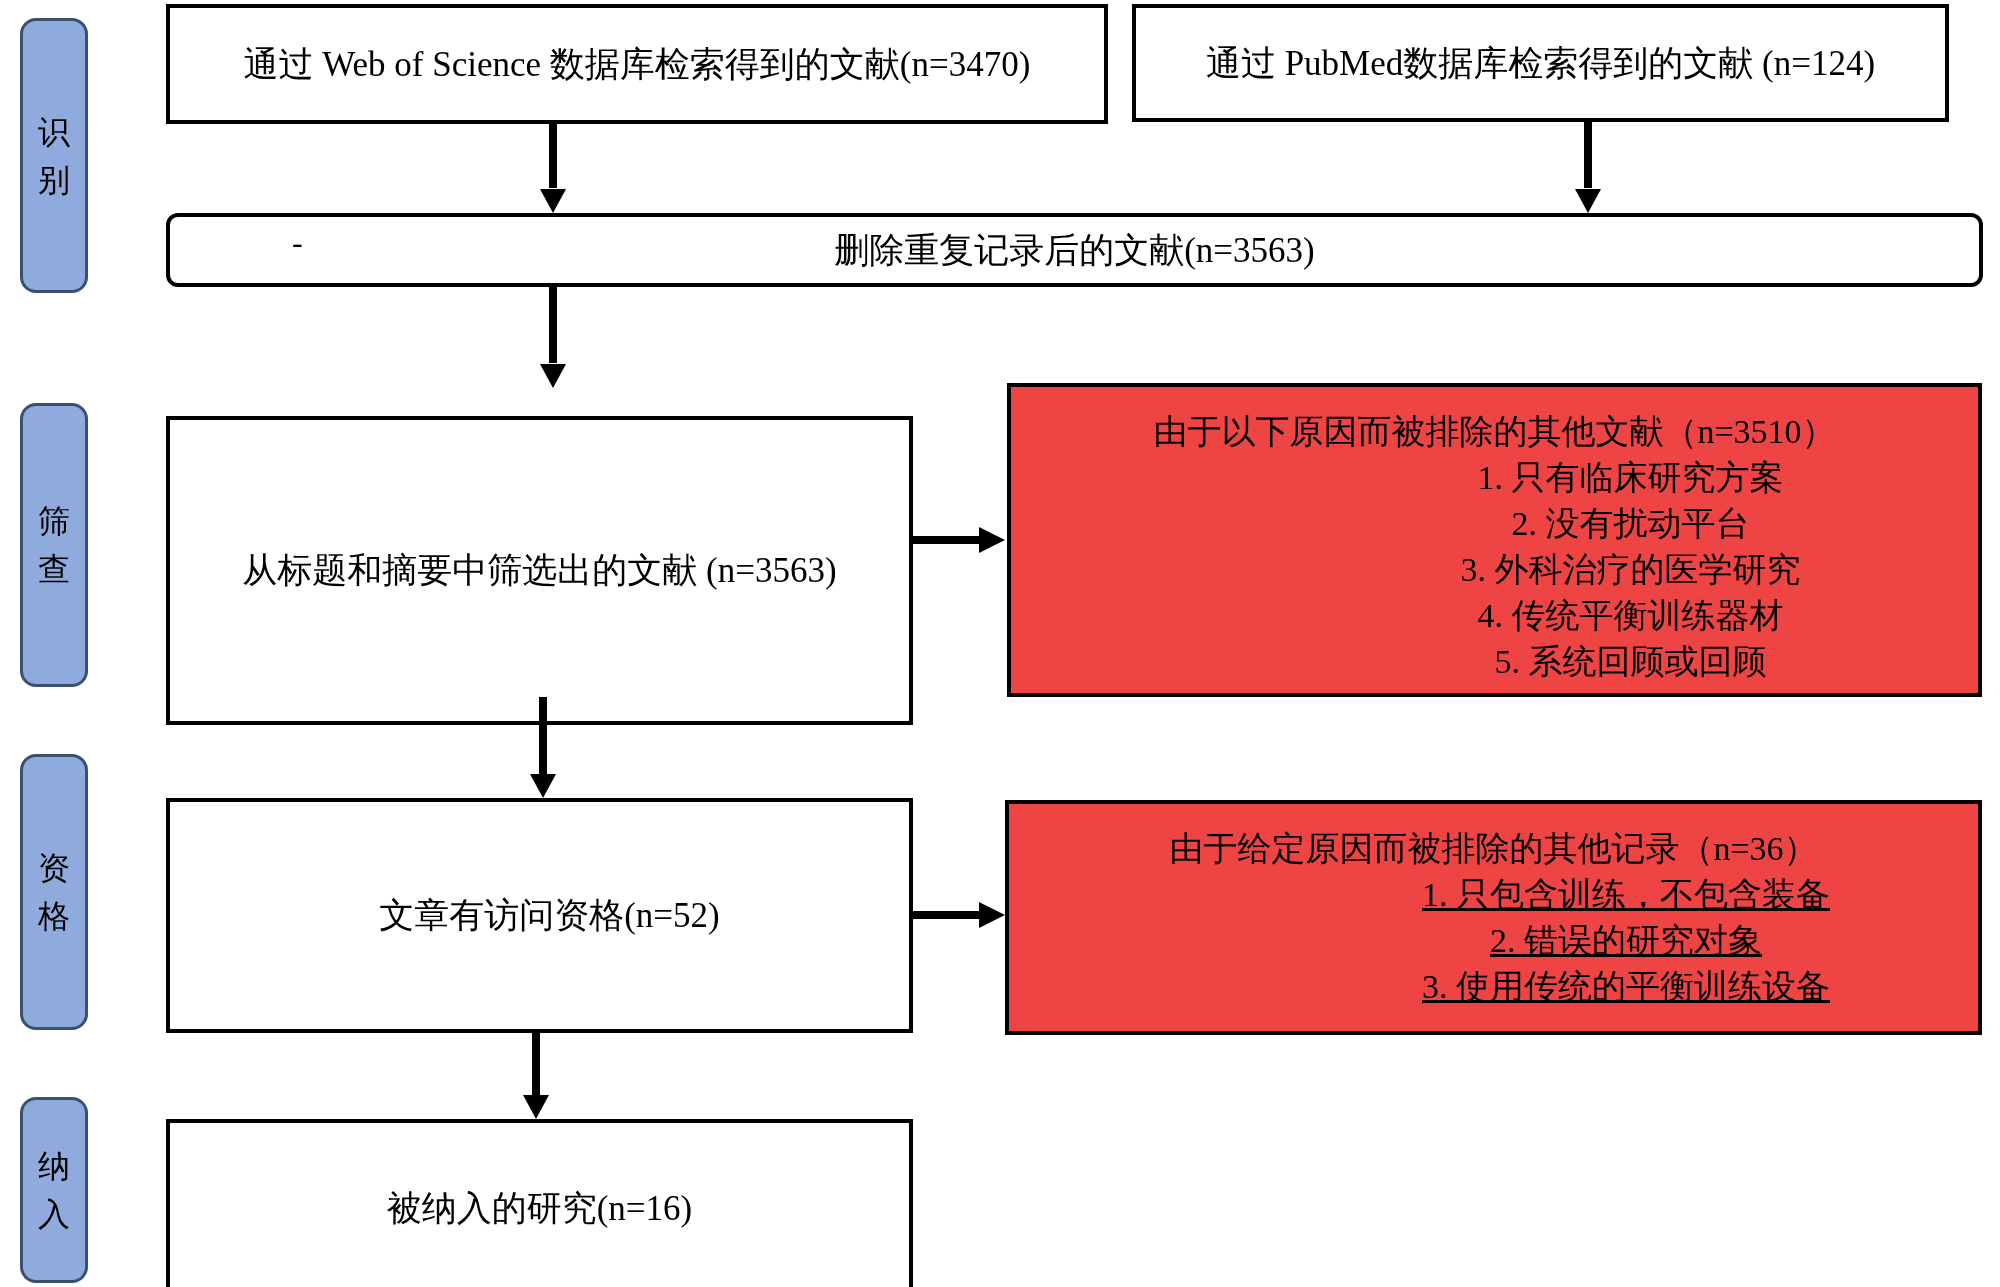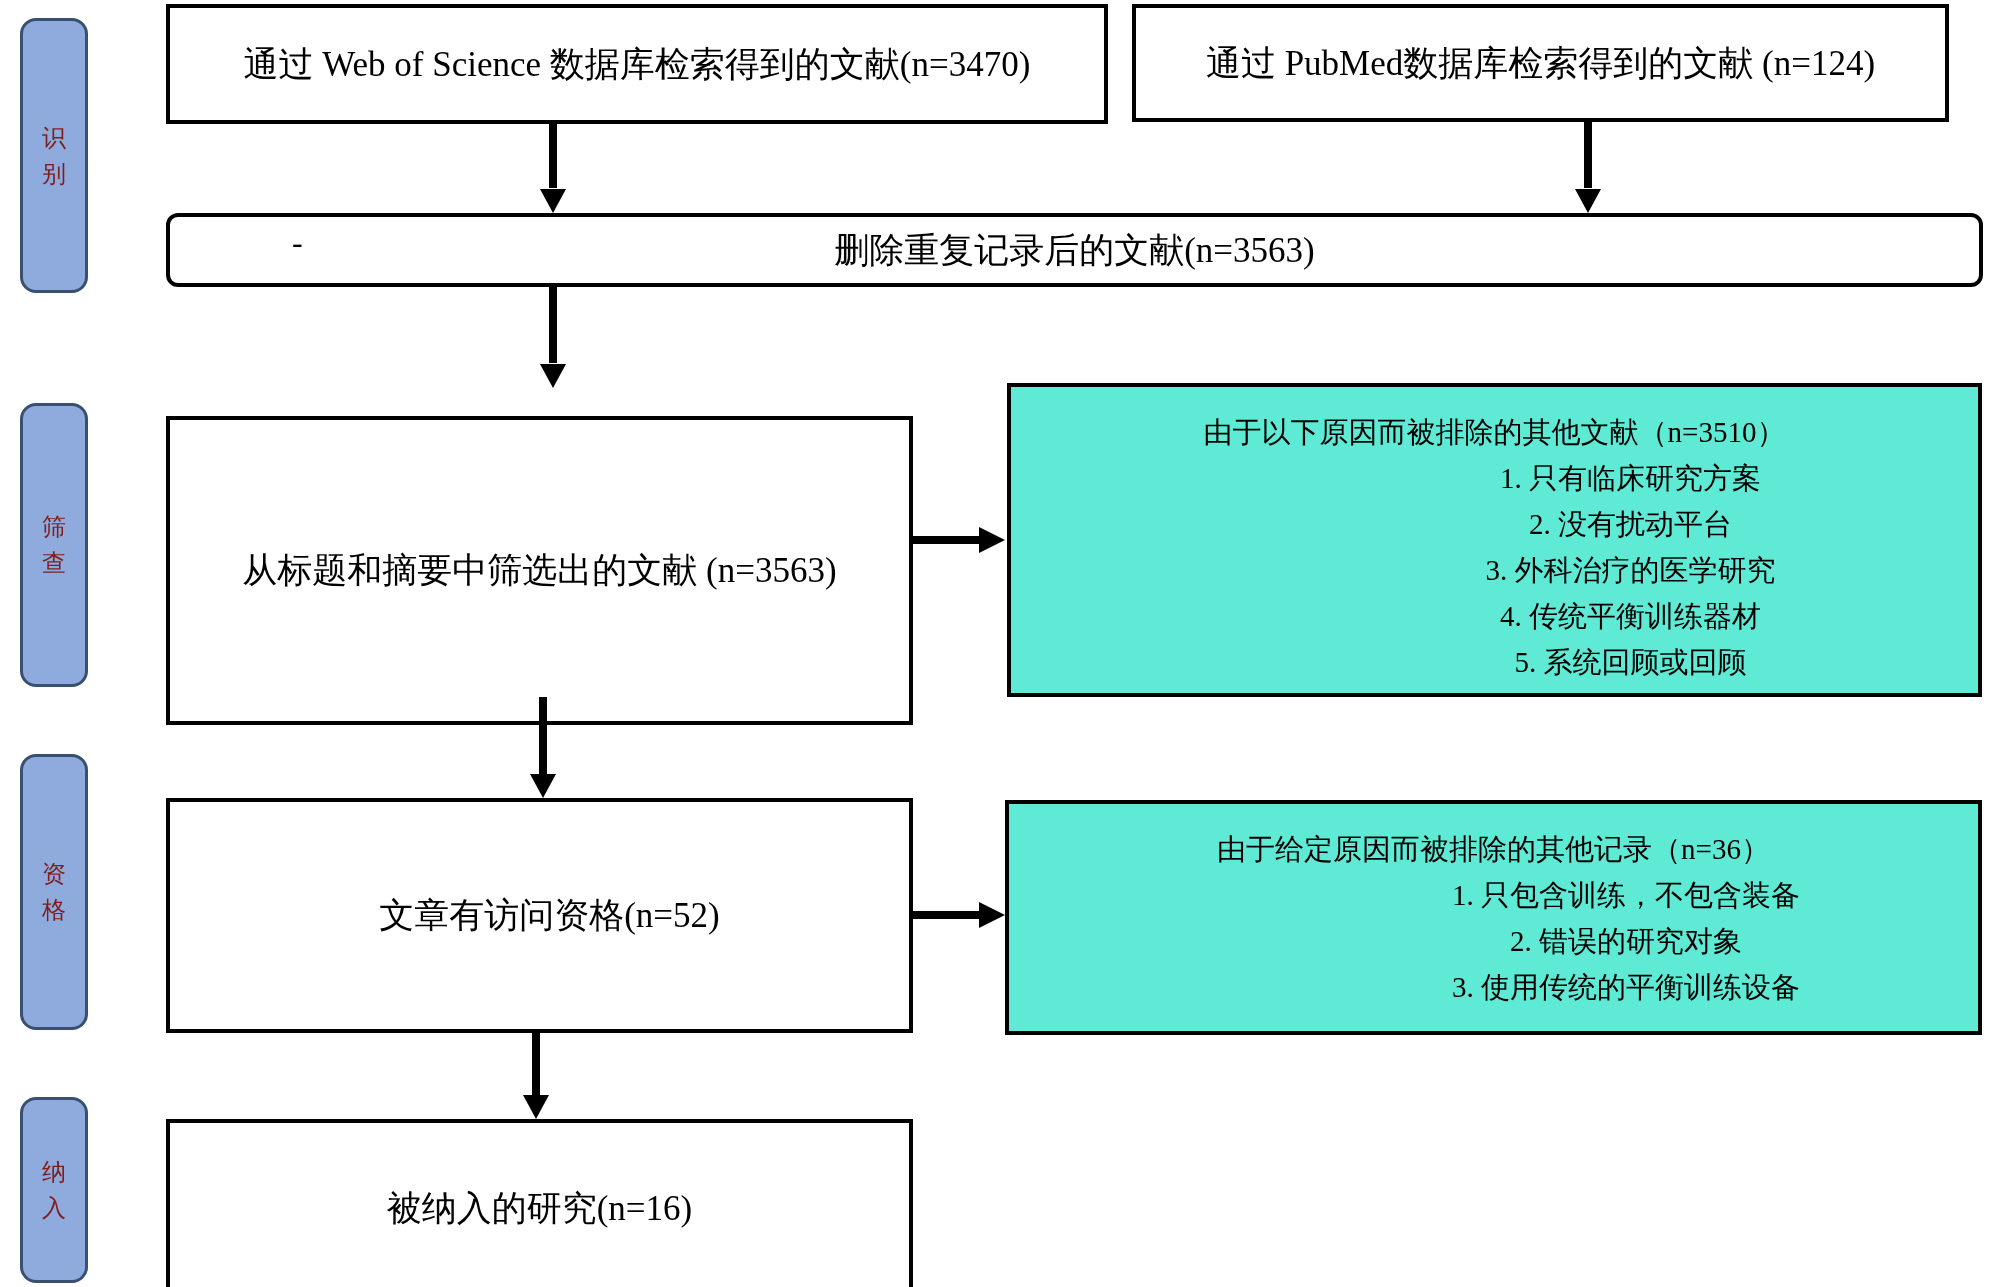--- a/index.html
+++ b/index.html
@@ -25,46 +25,46 @@
     border: 3px solid var(--stage-border, #3A5070);
     border-radius: 16px;
     box-sizing: border-box;
     display: flex;
     align-items: center;
     justify-content: center;
   }
   .stage .vtext {
     display: block;
     width: 44px;
-    font-size: 24px;
+    font-size: 32px;
     line-height: 1.5;
     text-align: center;
     word-break: break-all;
-    color: #7f1d1d;
+    color: #000000;
   }
   
   .fbox {
     position: absolute;
     background: #fff;
     border: 4px solid var(--box-border, #000);
     box-sizing: border-box;
     display: flex;
     align-items: center;
     justify-content: center;
     font-size: 35px;
     text-align: center;
   }
   
   .xbox {
     position: absolute;
-    background: #5eead4;
+    background: #ef4444;
     border: 4px solid var(--box-border, #000);
     box-sizing: border-box;
     padding-top: 22px;
-    font-size: 29px;
+    font-size: 34px;
     line-height: 46px;
   }
   .xbox .xhead { text-align: center; }
   .xbox .xlist { text-align: center; }
   .xbox .xitem { display: block; }
   
   .vline {
     position: absolute;
     width: 8px;
     background: #000;
@@ -136,21 +136,21 @@
       <span class="xitem">4. 传统平衡训练器材</span>
       <span class="xitem">5. 系统回顾或回顾</span>
     </div>
   </div>
 
   <div class="fbox" style="left:166px;top:798px;width:747px;height:235px;padding-left:20px;">
     <span>文章有访问资格(n=52)</span>
   </div>
   <div class="xbox" style="left:1005px;top:800px;width:977px;height:235px;">
     <div class="xhead">由于给定原因而被排除的其他记录（n=36）</div>
-    <div class="xlist" style="padding-left:265px;">
+    <div class="xlist" style="padding-left:265px;text-decoration:underline;">
       <span class="xitem">1. 只包含训练，不包含装备</span>
       <span class="xitem">2. 错误的研究对象</span>
       <span class="xitem">3. 使用传统的平衡训练设备</span>
     </div>
   </div>
 
   <div class="fbox" style="left:166px;top:1119px;width:747px;height:179px;">
     <span>被纳入的研究(n=16)</span>
   </div>
 

